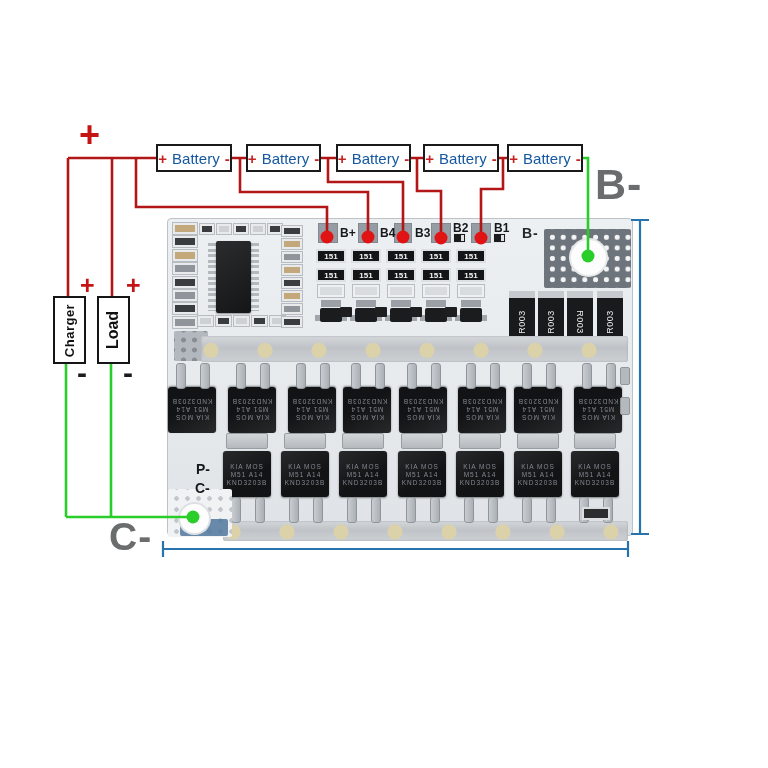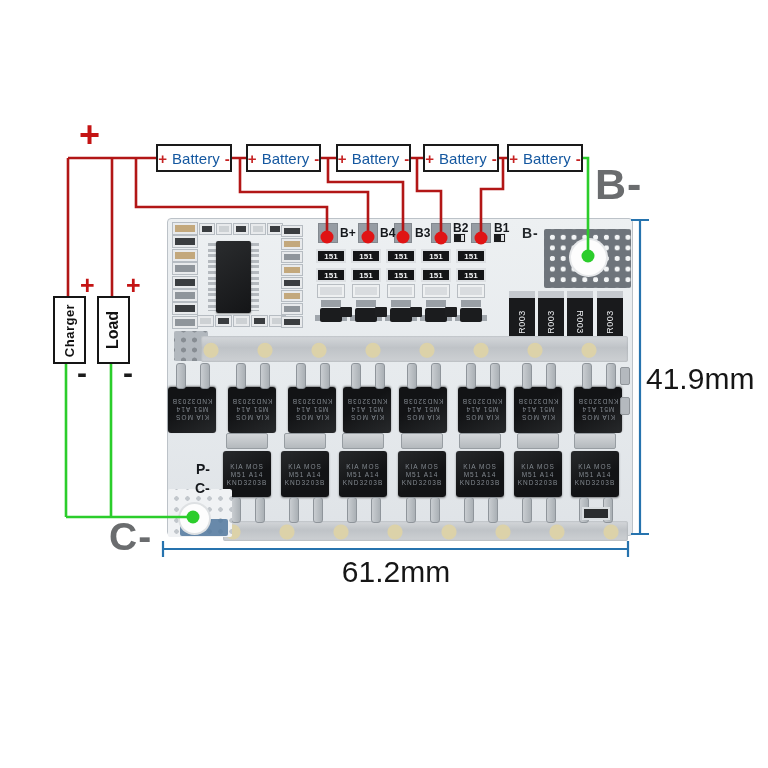--- a/index.html
+++ b/index.html
@@ -388,22 +388,20 @@
 
     <g stroke="#2673ae" stroke-width="2.2" fill="none">
       <path d="M640 220 V534 M631 220 H649 M631 534 H649"></path>
       <path d="M163 549 H628 M163 541 V557 M628 541 V557"></path>
     </g>
   </svg>
 
   <span class="lbl plus-main">+</span>
   <span class="lbl bminus-big">B-</span>
   <span class="lbl cminus-big">C-</span>
-  <span class="lbl dim-h">41.9mm</span>
-  <span class="lbl dim-w">61.2mm</span>
   <span class="lbl plus-sm" style="left:80px;top:271px;">+</span>
   <span class="lbl plus-sm" style="left:126px;top:271px;">+</span>
   <span class="lbl minus-sm" style="left:77px;top:356px;">-</span>
   <span class="lbl minus-sm" style="left:123px;top:356px;">-</span>
 
   <div class="batt" style="left:156px;width:76px;">
     <span class="sign">+</span>
     <span class="bname">Battery</span>
     <span class="sign">-</span>
   </div>

